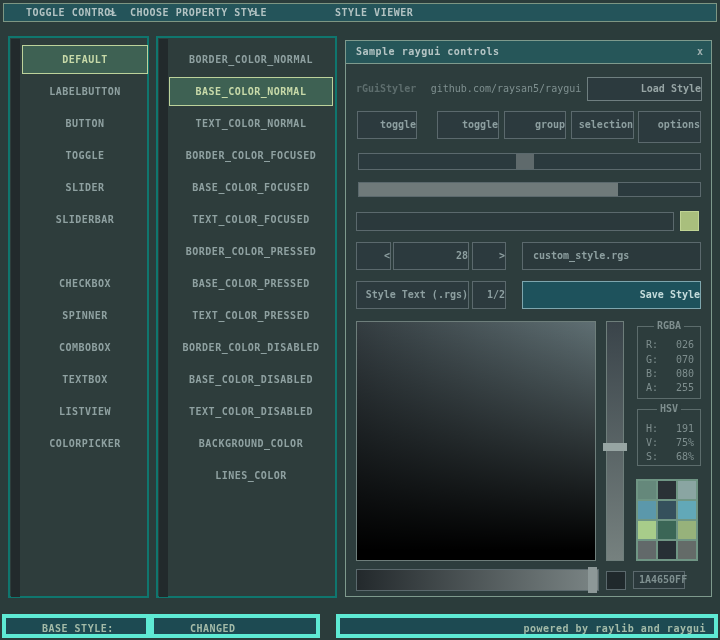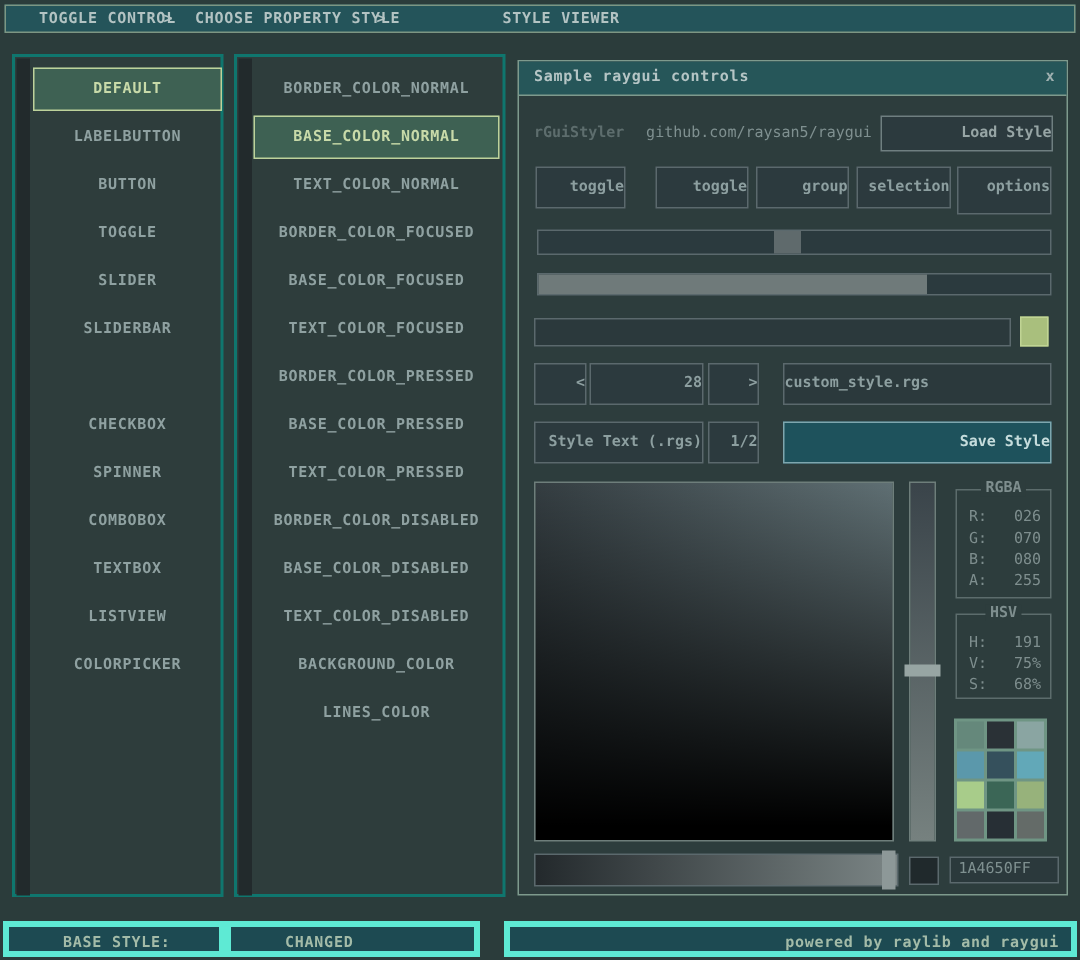--- a/index.html
+++ b/index.html
@@ -64,23 +64,23 @@
   .swatches { position:absolute; left:290px; top:438px; width:62px; height:82px;
     background:#6f9584; display:grid; grid-template-columns:repeat(3,1fr);
     grid-template-rows:repeat(4,1fr); gap:2px; padding:2px; }
   .swatches div { cursor:pointer; }
 
   .alphabar { position:absolute; left:10px; top:528px; width:243px; height:22px;
     border:1px solid #5b696d; background:linear-gradient(to right, #23292c, #7b8585); }
   .alphahandle { position:absolute; top:-3px; width:9px; height:26px; background:#8d9898; }
   .previewbox { position:absolute; left:260px; top:530px; width:20px; height:19px;
     background:#20292c; border:1px solid #5b696d; }
-  .hexbox { position:absolute; left:287px; top:530px; width:73px; height:18px;
+  .hexbox { position:absolute; left:287px; top:530px; width:52px; height:18px;
     border:1px solid #5b696d; background:#2b393c; color:#7f9090;
-    line-height:16px; padding-left:5px; font-weight:normal; }
+    line-height:16px; padding-left:5px; font-weight:bold; }
 
   
   .status { position:absolute; top:614px; height:24px; background:#1d4a52;
     border:4px solid #5eead4; color:#a3bba8; line-height:22px; letter-spacing:.5px;padding-left:28px; }
   .status span { padding:0 8px; display:block; }
   .status.right span { text-align:right; }
 </style>
 </head>
 <body>
 
@@ -149,21 +149,21 @@
   <div class="progress" style="left:12px;top:141px;width:343px;height:15px">
     <div class="fill" style="width: 76%;"></div>
   </div>
 
   <div class="boxfield" style="left:10px;top:171px;width:318px;height:19px;line-height:17px;padding-left:6px"></div>
   <div class="abs" style="left: 334px; top: 170px; width: 19px; height: 20px; border: 1px solid rgb(192, 212, 148); background: rgb(169, 191, 125);"></div>
 
   <div class="btn" style="left:10px;top:201px;width:35px;height:28px;line-height:26px">&lt;</div>
   <div class="btn" style="left:47px;top:201px;width:76px;height:28px;line-height:26px">28</div>
   <div class="btn" style="left:126px;top:201px;width:34px;height:28px;line-height:26px">&gt;</div>
-  <div class="boxfield" style="left:176px;top:201px;width:179px;height:28px;line-height:26px;">custom_style.rgs</div>
+  <div class="boxfield" style="left:176px;top:201px;width:179px;height:28px;line-height:26px;padding-left:10px">custom_style.rgs</div>
 
   <div class="btn" style="left:10px;top:240px;width:113px;height:28px;line-height:26px">Style Text (.rgs)</div>
   <div class="btn" style="left:126px;top:240px;width:34px;height:28px;line-height:26px">1/2</div>
   <div class="btn savebtn" style="left:176px;top:240px;width:179px;height:28px;line-height:26px">Save Style</div>
 
   <div class="colorpanel"></div>
   <div class="huebar">
     <div class="huehandle" style="top: 51%;"></div>
   </div>
 

